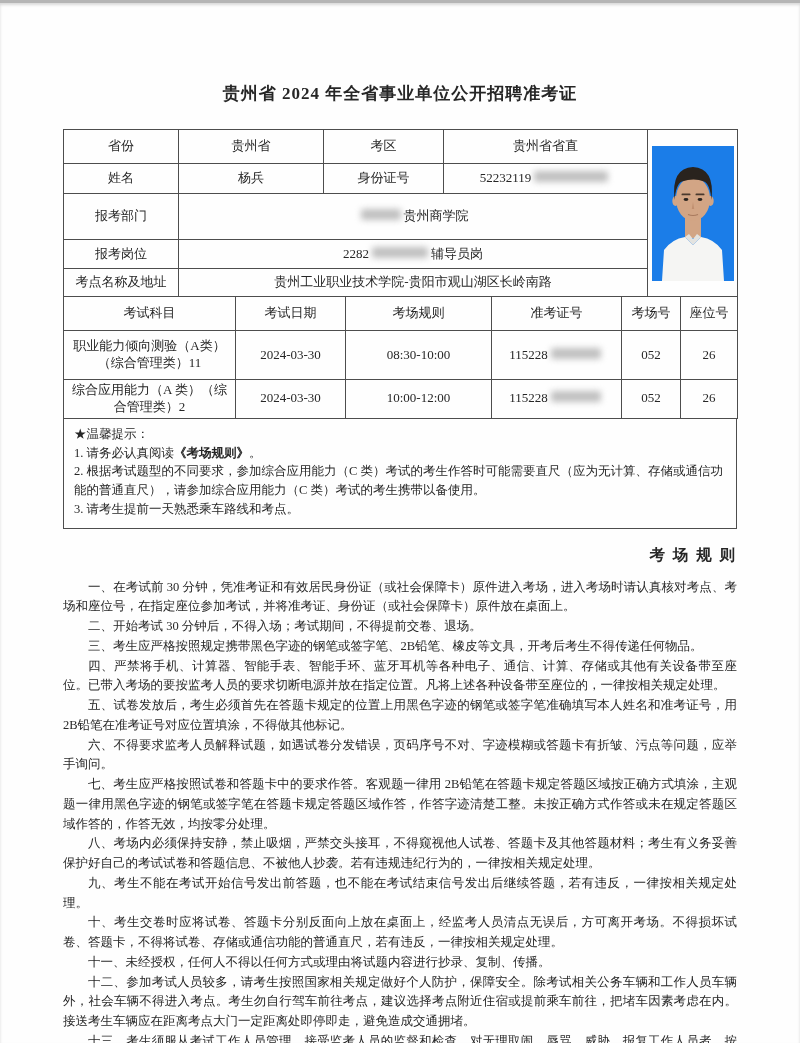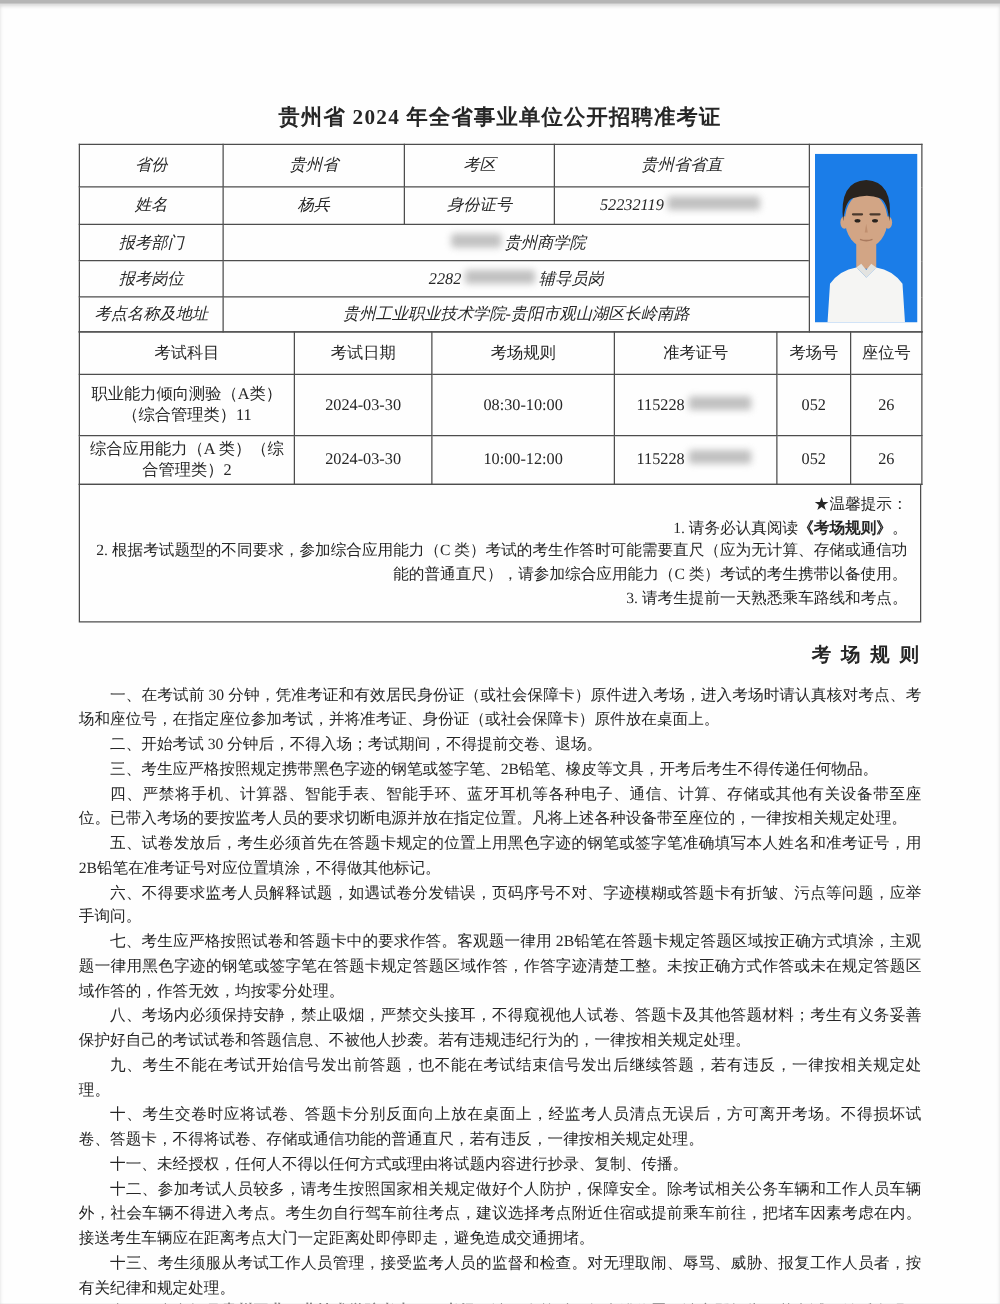--- a/index.html
+++ b/index.html
@@ -34,42 +34,42 @@
     font-size: 13px;
   }
   td, th {
     border: 1px solid #4d4d4d;
     text-align: center;
     vertical-align: middle;
     padding: 2px 4px;
     font-weight: normal;
     line-height: 1.3;
   }
-  .info-table { margin-top: 10px; font-style: italic; }
+  .info-table { margin-top: 24px; }
   .info-table tr:nth-child(1) td { height: 34px; }
   .info-table tr:nth-child(2) td { height: 30px; }
-  .info-table tr:nth-child(3) td { height: 29px; }
+  .info-table tr:nth-child(3) td { height: 46px; }
   .info-table tr:nth-child(4) td { height: 29px; }
   .info-table tr:nth-child(5) td { height: 28px; }
   .photo-cell { padding: 3px; }
   .photo-cell svg { display: block; margin: 0 auto; }
 
   .schedule-table { margin-top: -1px; }
   .schedule-table thead th { height: 34px; }
   .schedule-table tbody tr:nth-child(1) td { height: 49px; }
   .schedule-table tbody tr:nth-child(2) td { height: 36px; }
 
   .tips-box {
     width: 674px;
     margin-top: -1px;
     border: 1px solid #4d4d4d;
     padding: 6px 10px 9px 10px;
     font-size: 12.5px;
     line-height: 1.5;
-    text-align: right;
+    text-align: left;
   }
   .tips-box p { margin: 0; }
 
   .rules-heading {
     margin-top: 16px;
     text-align: right;
     font-size: 15.5px;
     font-weight: bold;
     letter-spacing: 2px;
   }

